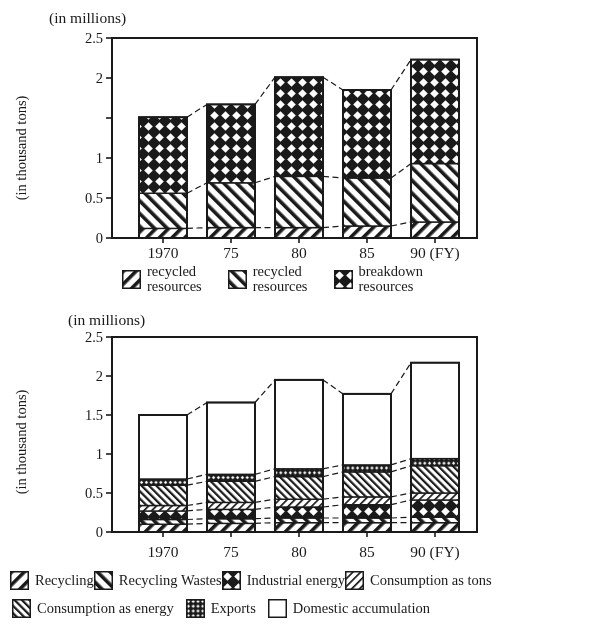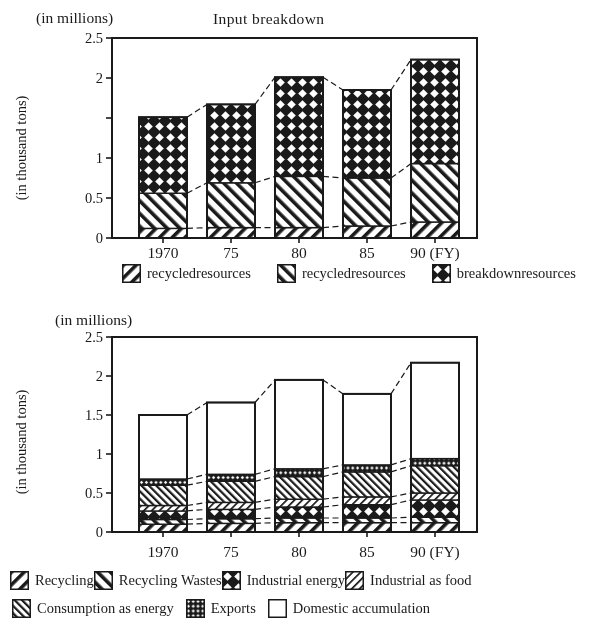--- a/index.html
+++ b/index.html
@@ -1,31 +1,31 @@
 <!DOCTYPE html>
 <html><head>
 <meta charset="utf-8">
 <style>
   html,body{margin:0;padding:0;background:#e8e8e8;}
   .canvas{
     position:relative;width:611px;height:638px;background:#ffffff;
     font-family:"Liberation Serif","DejaVu Serif",serif;color:#1a1a1a;overflow:hidden;
   }
   .canvas svg{position:absolute;left:0;top:0;}
-  .hdr{position:absolute;font-size:15.5px;white-space:nowrap;}
+  .hdr{position:absolute;font-size:15.5px;white-space:nowrap;margin-left:13px;}
   #unit1{left:36px;top:9px;}
   #title1{left:213px;top:10px;letter-spacing:.4px;}
   #unit2{left:55px;top:311px;}
   #title2{left:213px;top:312px;letter-spacing:.4px;}
   .legend{position:absolute;display:flex;align-items:center;white-space:nowrap;}
   #legend1{left:122px;top:264px;gap:26px;}
   #legend2a{left:10px;top:571px;font-size:14.5px;}
   #legend2b{left:12px;top:599px;gap:12px;font-size:14.5px;}
   .litem{display:flex;align-items:center;gap:6px;}
-  .llines{display:flex;flex-direction:row;line-height:15px;font-size:14.5px;}
+  .llines{display:flex;flex-direction:column;line-height:15px;font-size:14.5px;}
   .litem svg{position:static;flex:0 0 auto;display:block;}
 </style>
 </head>
 <body>
 
 <div class="canvas">
   <svg id="charts-svg" width="611" height="638" viewBox="0 0 611 638">
 <defs>
   <pattern id="pat-diag-up-bold" width="9" height="9" patternUnits="userSpaceOnUse" patternTransform="rotate(45)">
     <rect width="9" height="9" fill="#ffffff"></rect>
@@ -195,21 +195,20 @@
       <line x1="255" y1="474.3" x2="275" y2="468.8" stroke="#1a1a1a" stroke-width="1.2" stroke-dasharray="6 3.5"></line>
       <line x1="323" y1="468.8" x2="343" y2="464.9" stroke="#1a1a1a" stroke-width="1.2" stroke-dasharray="6 3.5"></line>
       <line x1="391" y1="464.9" x2="411" y2="458.7" stroke="#1a1a1a" stroke-width="1.2" stroke-dasharray="6 3.5"></line>
       <line x1="187" y1="415.0" x2="207" y2="402.5" stroke="#1a1a1a" stroke-width="1.2" stroke-dasharray="6 3.5"></line>
       <line x1="255" y1="402.5" x2="275" y2="379.9" stroke="#1a1a1a" stroke-width="1.2" stroke-dasharray="6 3.5"></line>
       <line x1="323" y1="379.9" x2="343" y2="393.9" stroke="#1a1a1a" stroke-width="1.2" stroke-dasharray="6 3.5"></line>
       <line x1="391" y1="393.9" x2="411" y2="362.7" stroke="#1a1a1a" stroke-width="1.2" stroke-dasharray="6 3.5"></line>
     </svg>
 
   <div class="hdr" id="unit1">(in millions)</div>
-  <div class="hdr" id="title1">Input breakdown</div>
 
   <div class="legend" id="legend1">
       <div class="litem">
         <svg width="19" height="19">
           <rect x="0.75" y="0.75" width="17.5" height="17.5" fill="url(#pat-diag-up-bold)" stroke="#1a1a1a" stroke-width="1.5"></rect>
         </svg>
         <div class="llines">
           <span>recycled</span>
           <span>resources</span>
         </div>
@@ -259,21 +258,21 @@
         </svg>
         <div class="llines">
           <span>Industrial energy</span>
         </div>
       </div>
       <div class="litem">
         <svg width="19" height="19">
           <rect x="0.75" y="0.75" width="17.5" height="17.5" fill="url(#pat-diag-up-thin)" stroke="#1a1a1a" stroke-width="1.5"></rect>
         </svg>
         <div class="llines">
-          <span>Industrial as food</span>
+          <span>Consumption as tons</span>
         </div>
       </div>
     </div>
   <div class="legend" id="legend2b">
       <div class="litem">
         <svg width="19" height="19">
           <rect x="0.75" y="0.75" width="17.5" height="17.5" fill="url(#pat-diag-down-dense)" stroke="#1a1a1a" stroke-width="1.5"></rect>
         </svg>
         <div class="llines">
           <span>Consumption as energy</span>

